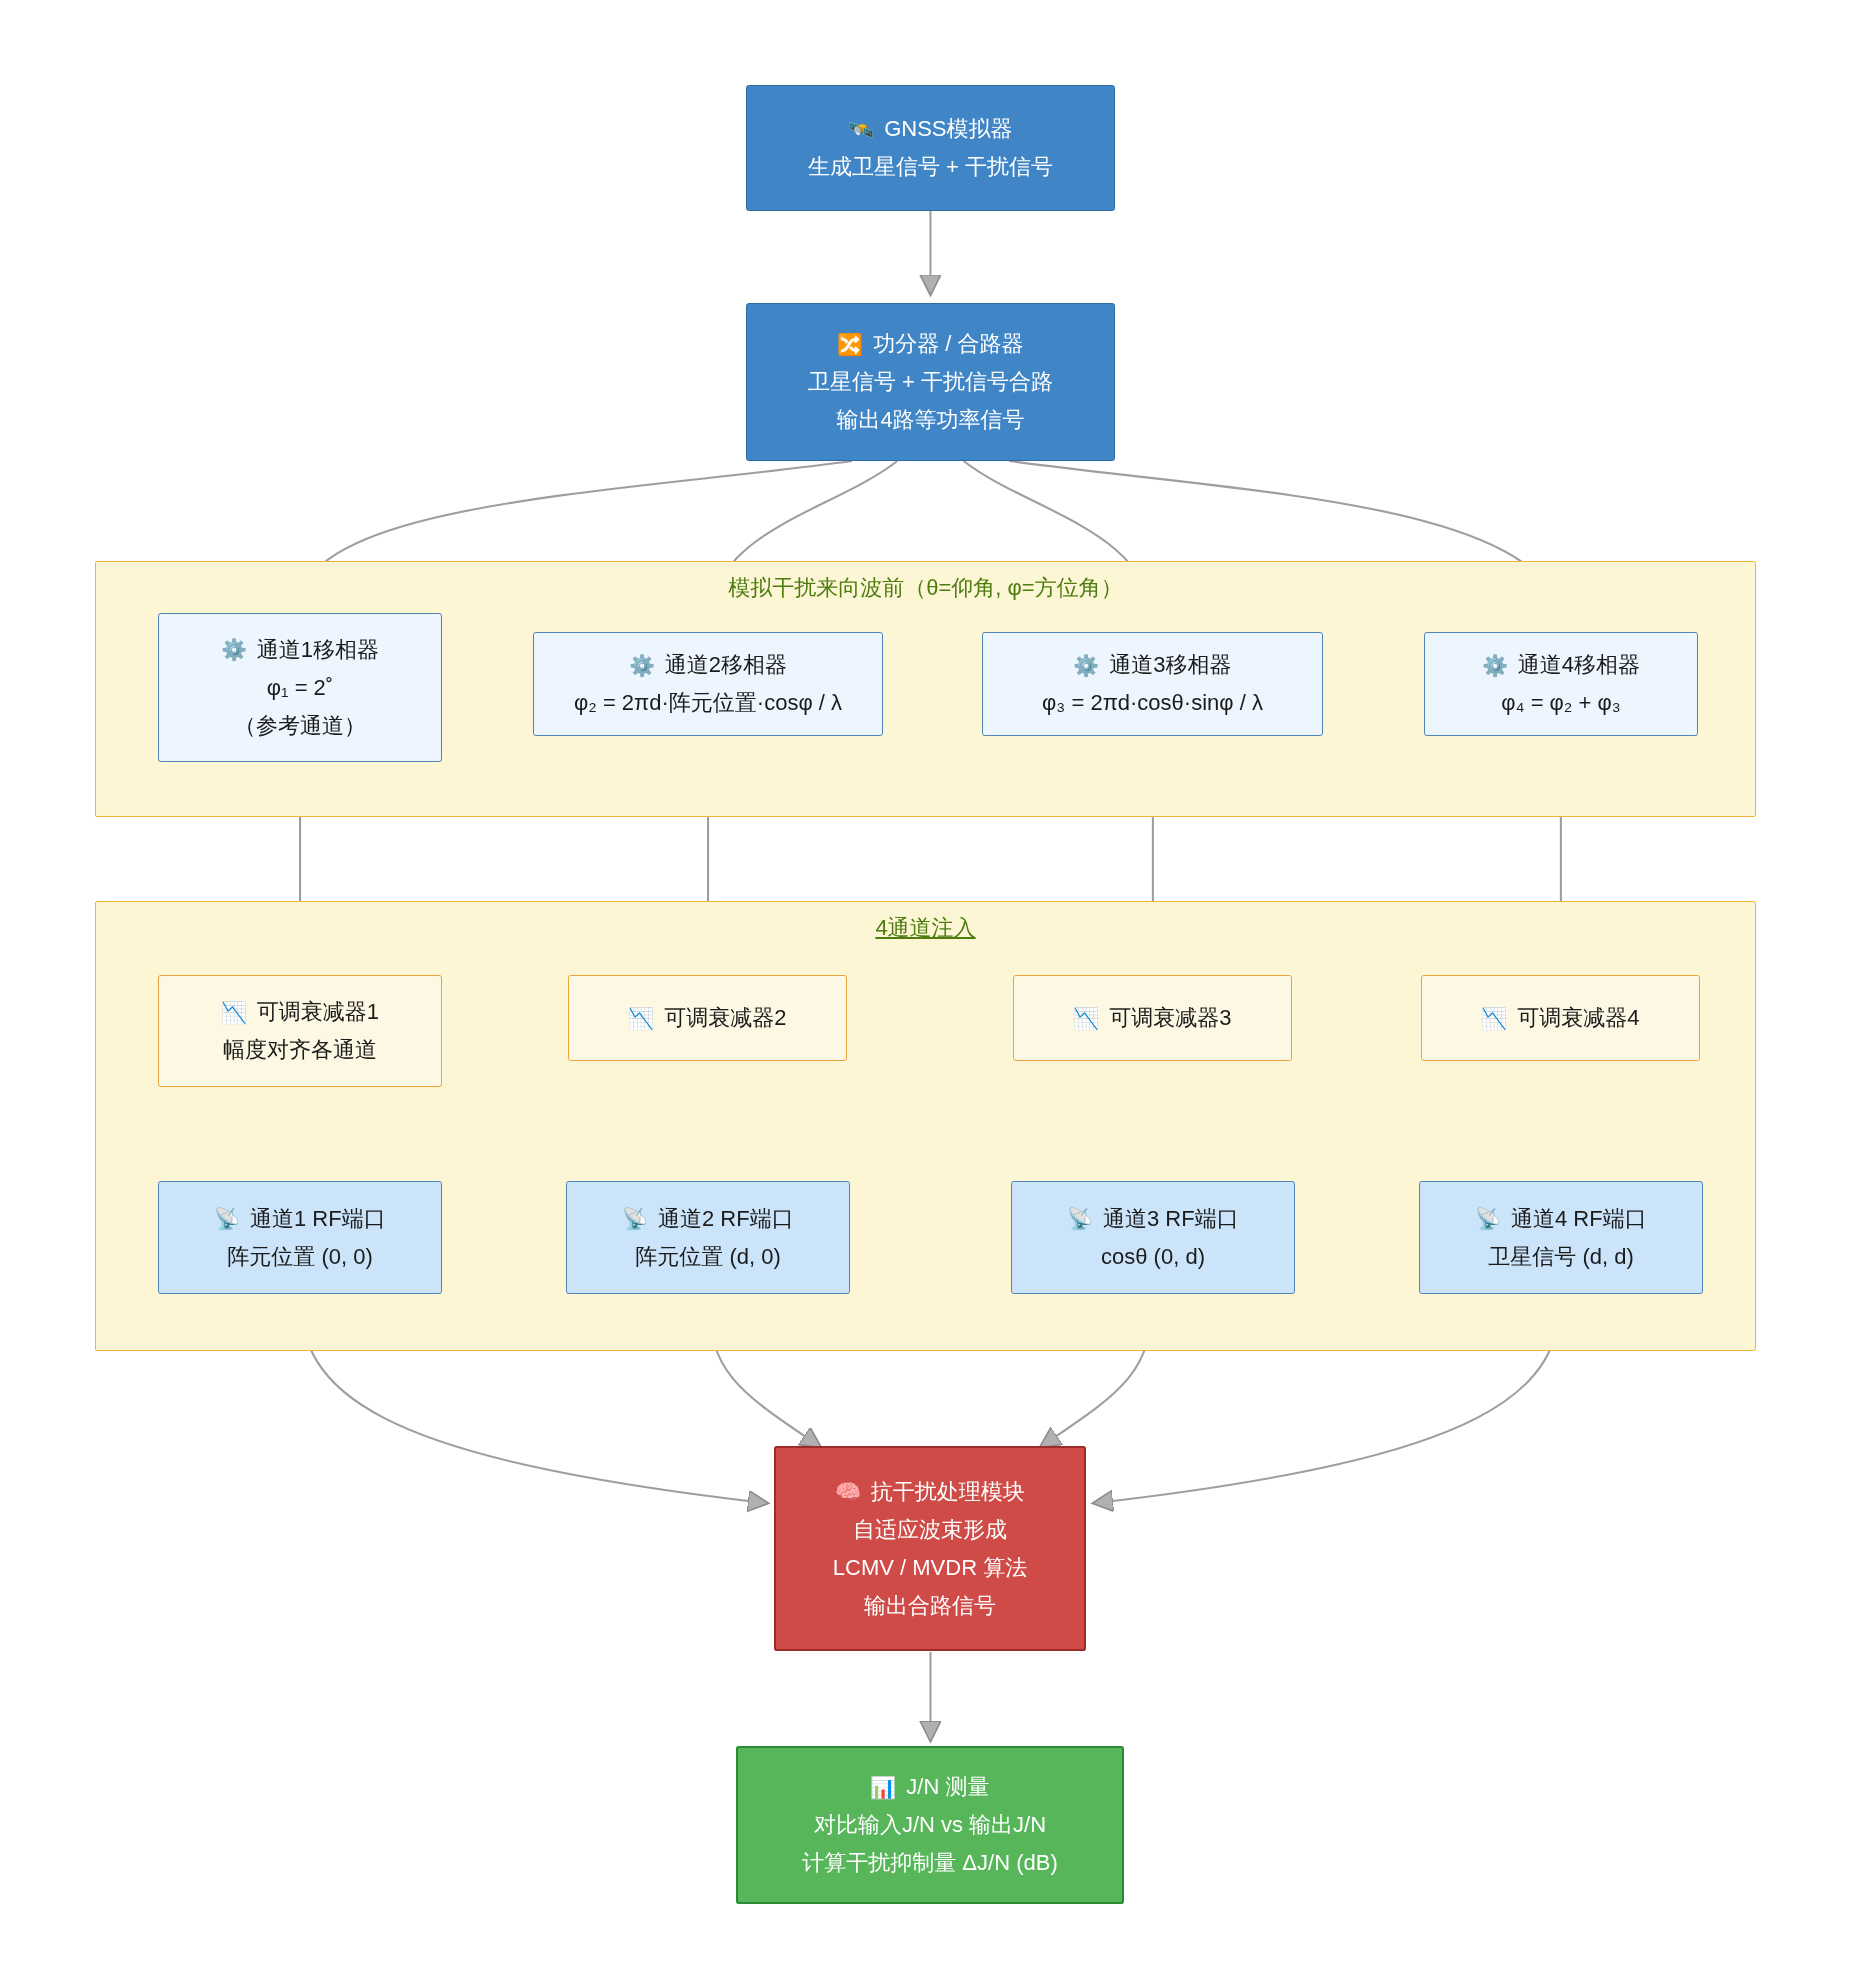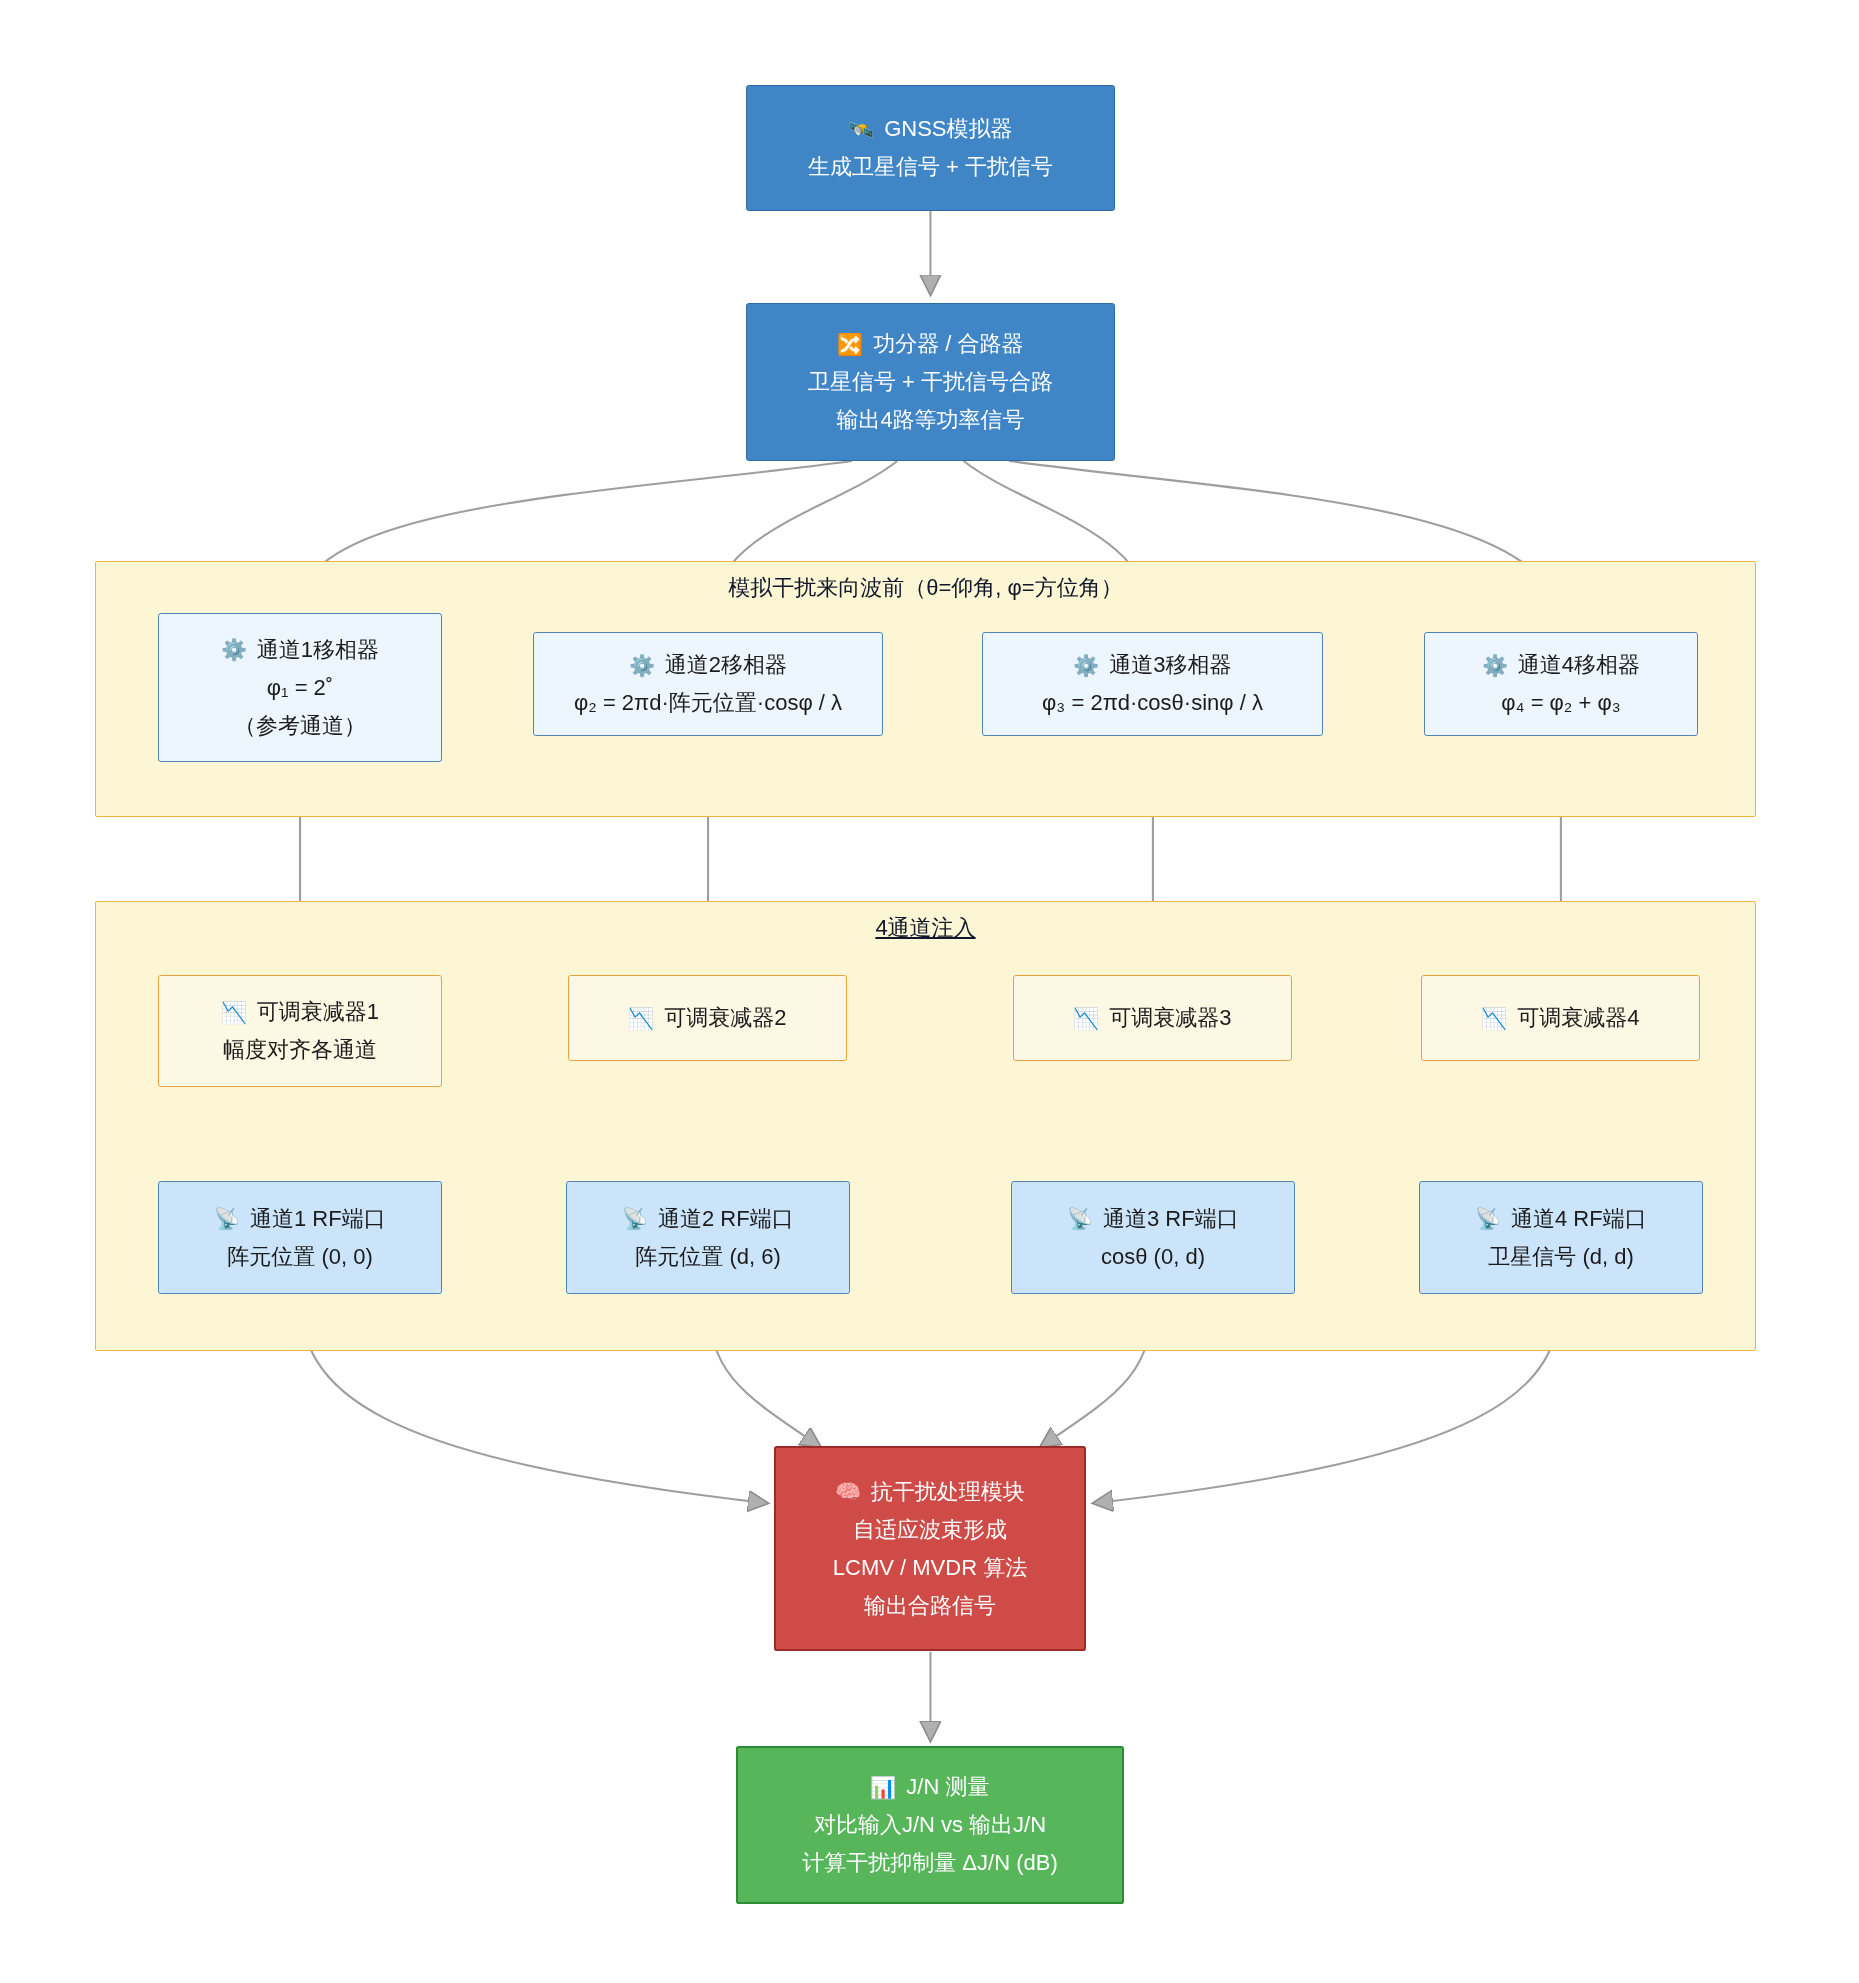--- a/index.html
+++ b/index.html
@@ -27,21 +27,21 @@
     position: absolute;
     background: #FDF6D4;
     border: 1.9px solid #F2B33D;
     border-radius: 1.9px;
   }
   .cluster-label {
     position: absolute;
     left: 0; right: 0;
     top: 7.6px;
     text-align: center;
-    color: #0f172a;
+    color: #4d7c0f;
     font-size: 22px;
     line-height: 36px;
     padding: 0 454px;
   }
   .cluster-label.short { padding: 0 19px; text-decoration: underline; }
 
   
   .node {
     position: absolute;
     display: flex;
@@ -221,21 +221,21 @@
       <span class="ln">通道1 RF端口</span>
     </div>
     <span class="ln">阵元位置 (0, 0)</span>
   </div>
 
   <div class="node n-blue-mid" style="left:566px; top:1181px; width:284px; height:113px;">
     <div class="ttl">
       <span class="emoji">📡</span>
       <span class="ln">通道2 RF端口</span>
     </div>
-    <span class="ln">阵元位置 (d, 6)</span>
+    <span class="ln">阵元位置 (d, 0)</span>
   </div>
 
   <div class="node n-blue-mid" style="left:1011px; top:1181px; width:284px; height:113px;">
     <div class="ttl">
       <span class="emoji">📡</span>
       <span class="ln">通道3 RF端口</span>
     </div>
     <span class="ln">cosθ (0, d)</span>
   </div>
 

